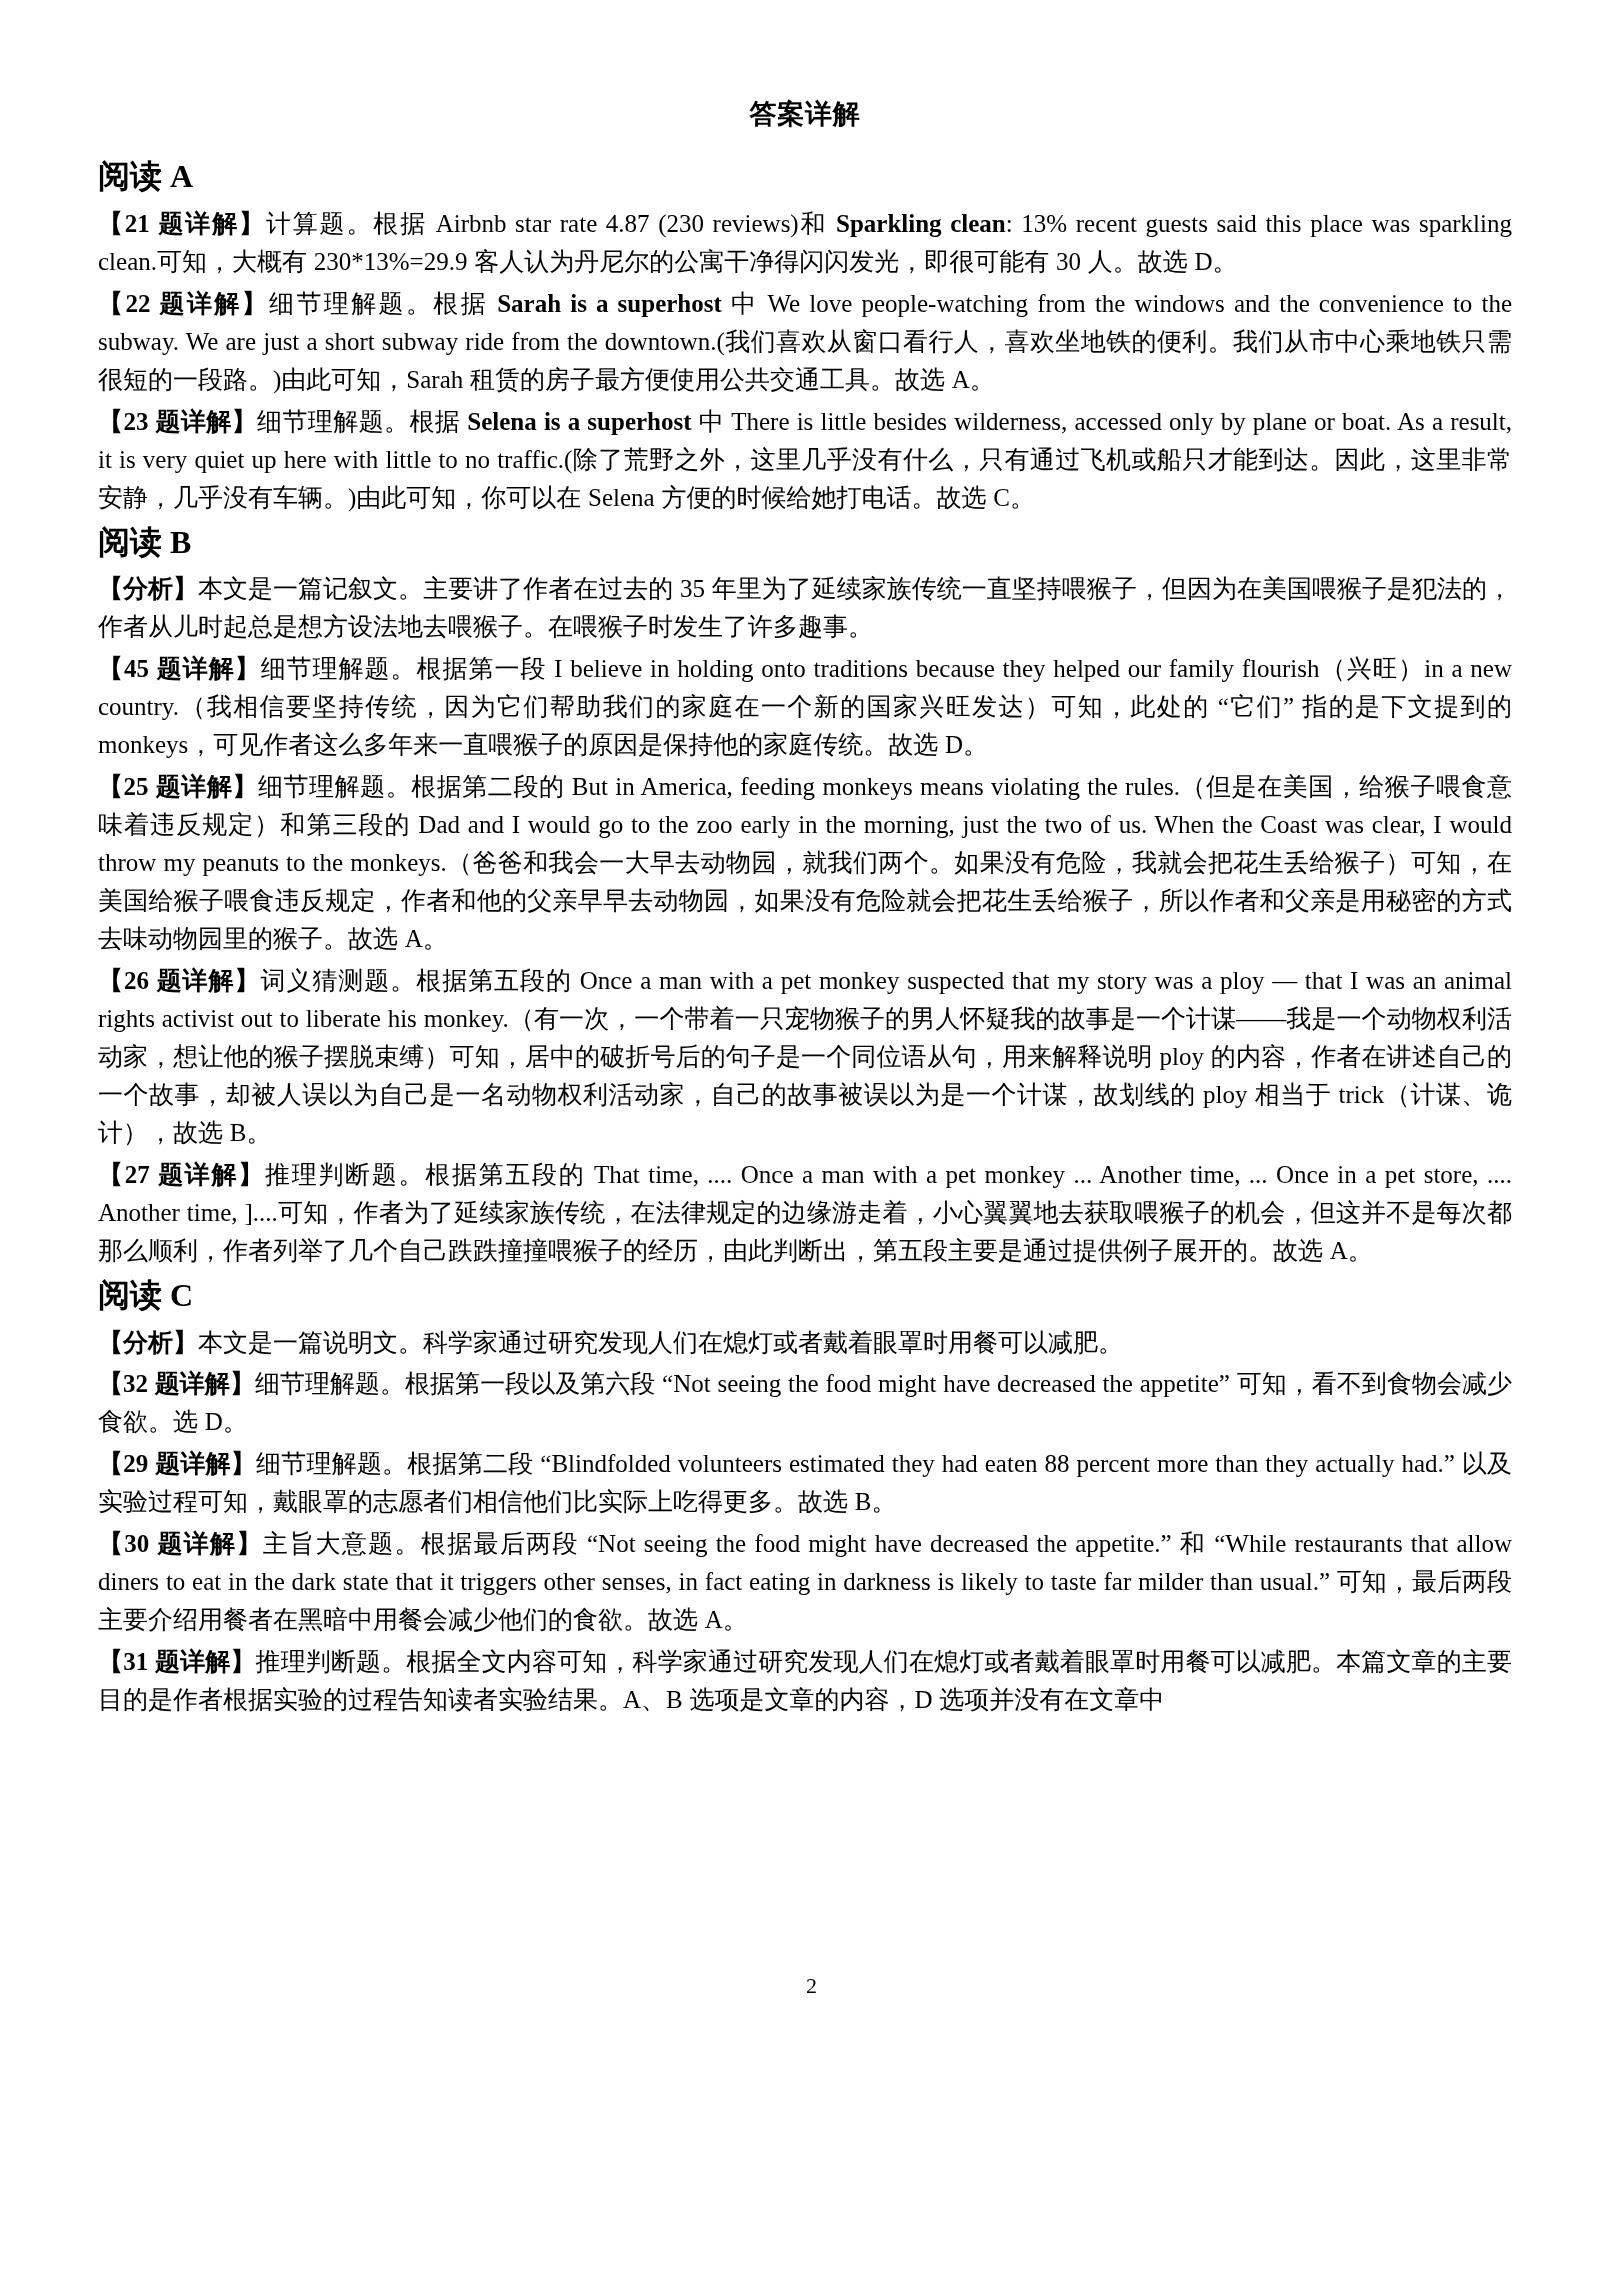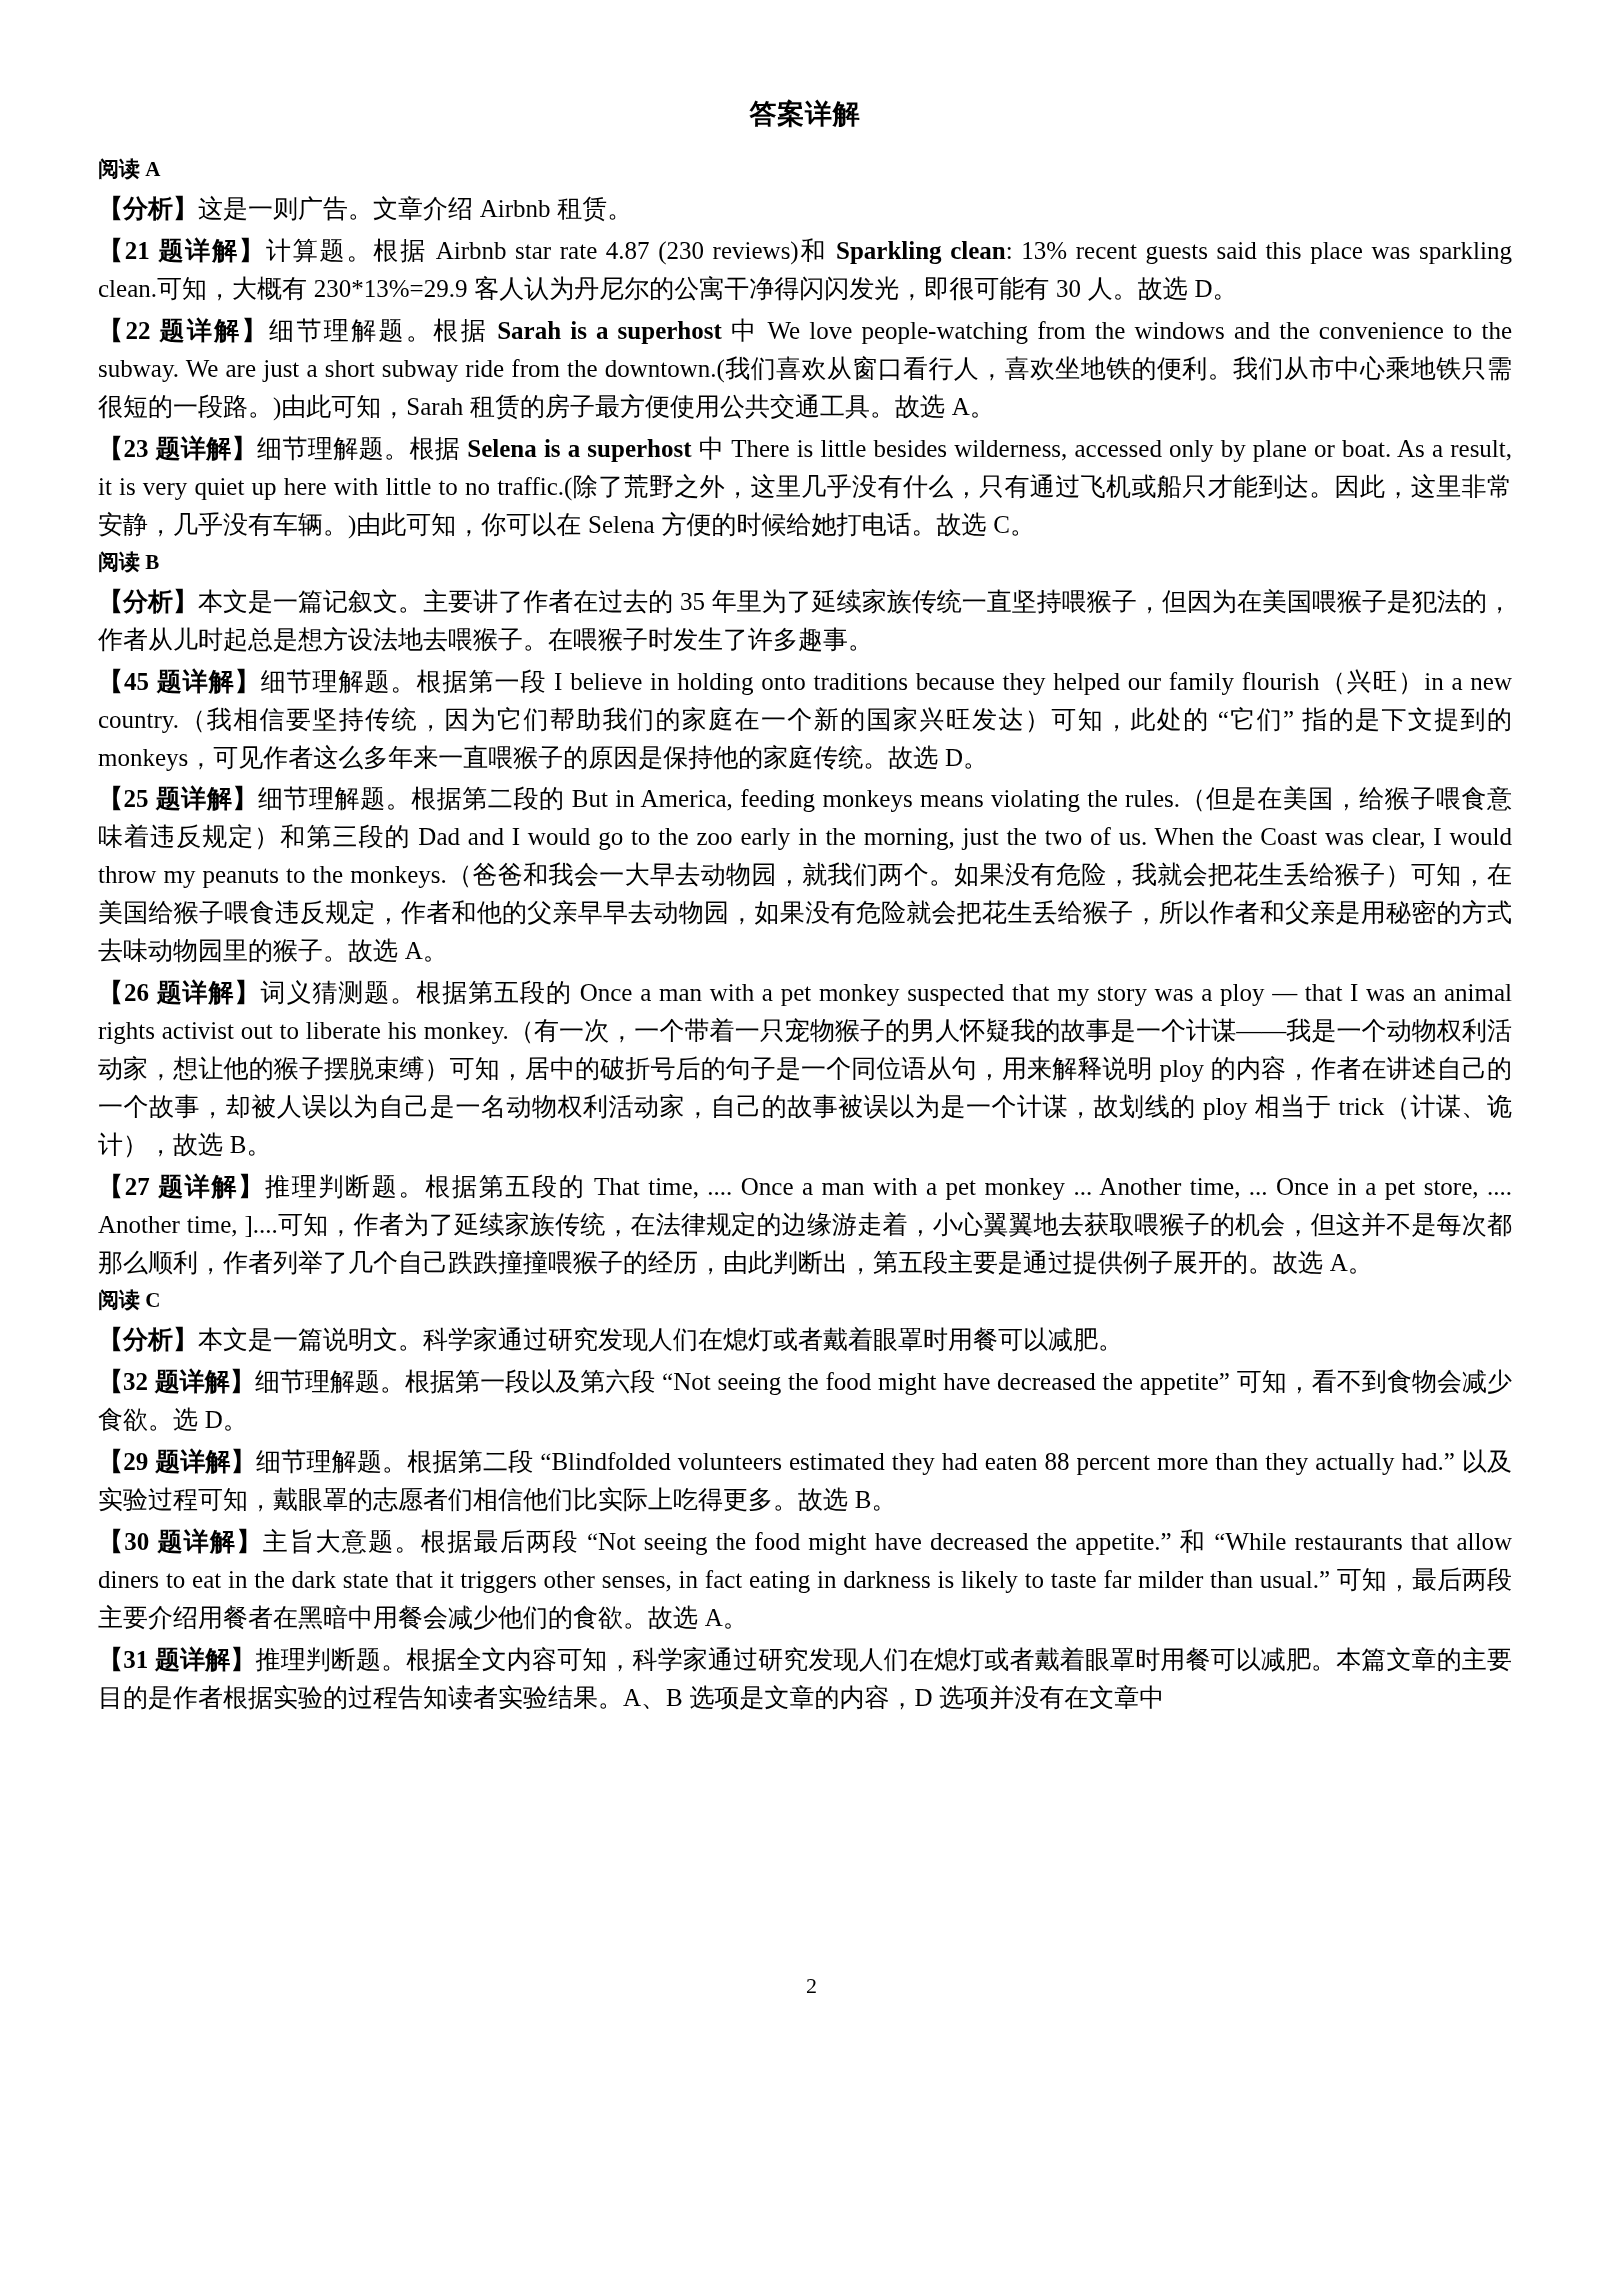--- a/index.html
+++ b/index.html
@@ -23,21 +23,21 @@
   .doc-title {
     text-align: center;
     font-weight: bold;
     font-size: 27px;
     line-height: 1.2;
     margin: 0 0 25px 0;
     letter-spacing: 0.7px;
   }
   .section-head {
     font-weight: bold;
-    font-size: 21px;
+    font-size: 32px;
     line-height: 1.35;
     margin: 0 0 6.5px 0;
   }
   .para {
     font-size: 25px;
     line-height: 1.52;
     text-align: justify;
     text-justify: inter-ideograph;
     margin: 0 0 3.9px 0;
     word-spacing: 0.02em;
@@ -60,21 +60,20 @@
 </style>
 </head>
 <body>
 
 <div class="page">
 
   <div class="doc-title">答案详解</div>
 
   <div id="sections-root">
       <div class="section-head">阅读 A</div>
-      <div class="para"><span class="lead">【分析】</span><span class="">这是一则广告。文章介绍 Airbnb 租赁。</span></div>
       <div class="para"><span class="lead">【21 题详解】</span><span class="">计算题。根据 Airbnb star rate 4.87 (230 reviews)和 </span><span class="bold">Sparkling clean</span><span class="">: 13% recent guests said this place was sparkling clean.可知，大概有 230*13%=29.9 客人认为丹尼尔的公寓干净得闪闪发光，即很可能有 30 人。故选 D。</span></div>
       <div class="para"><span class="lead">【22 题详解】</span><span class="">细节理解题。根据 </span><span class="bold">Sarah is a superhost</span><span class=""> 中 We love people-watching from the windows and the convenience to the subway. We are just a short subway ride from the downtown.(我们喜欢从窗口看行人，喜欢坐地铁的便利。我们从市中心乘地铁只需很短的一段路。)由此可知，Sarah 租赁的房子最方便使用公共交通工具。故选 A。</span></div>
       <div class="para"><span class="lead">【23 题详解】</span><span class="">细节理解题。根据 </span><span class="bold">Selena is a superhost</span><span class=""> 中 There is little besides wilderness, accessed only by plane or boat. As a result, it is very quiet up here with little to no traffic.(除了荒野之外，这里几乎没有什么，只有通过飞机或船只才能到达。因此，这里非常安静，几乎没有车辆。)由此可知，你可以在 Selena 方便的时候给她打电话。故选 C。</span></div>
       <div class="section-head">阅读 B</div>
       <div class="para"><span class="lead">【分析】</span><span class="">本文是一篇记叙文。主要讲了作者在过去的 35 年里为了延续家族传统一直坚持喂猴子，但因为在美国喂猴子是犯法的，作者从儿时起总是想方设法地去喂猴子。在喂猴子时发生了许多趣事。</span></div>
       <div class="para"><span class="lead">【45 题详解】</span><span class="">细节理解题。根据第一段 I believe in holding onto traditions because they helped our family flourish（兴旺）in a new country.（我相信要坚持传统，因为它们帮助我们的家庭在一个新的国家兴旺发达）可知，此处的 “它们” 指的是下文提到的 monkeys，可见作者这么多年来一直喂猴子的原因是保持他的家庭传统。故选 D。</span></div>
       <div class="para"><span class="lead">【25 题详解】</span><span class="">细节理解题。根据第二段的 But in America, feeding monkeys means violating the rules.（但是在美国，给猴子喂食意味着违反规定）和第三段的 Dad and I would go to the zoo early in the morning, just the two of us. When the Coast was clear, I would throw my peanuts to the monkeys.（爸爸和我会一大早去动物园，就我们两个。如果没有危险，我就会把花生丢给猴子）可知，在美国给猴子喂食违反规定，作者和他的父亲早早去动物园，如果没有危险就会把花生丢给猴子，所以作者和父亲是用秘密的方式去味动物园里的猴子。故选 A。</span></div>
       <div class="para"><span class="lead">【26 题详解】</span><span class="">词义猜测题。根据第五段的 Once a man with a pet monkey suspected that my story was a ploy — that I was an animal rights activist out to liberate his monkey.（有一次，一个带着一只宠物猴子的男人怀疑我的故事是一个计谋——我是一个动物权利活动家，想让他的猴子摆脱束缚）可知，居中的破折号后的句子是一个同位语从句，用来解释说明 ploy 的内容，作者在讲述自己的一个故事，却被人误以为自己是一名动物权利活动家，自己的故事被误以为是一个计谋，故划线的 ploy 相当于 trick（计谋、诡计），故选 B。</span></div>
       <div class="para"><span class="lead">【27 题详解】</span><span class="">推理判断题。根据第五段的 That time, .... Once a man with a pet monkey ... Another time, ... Once in a pet store, .... Another time, ]....可知，作者为了延续家族传统，在法律规定的边缘游走着，小心翼翼地去获取喂猴子的机会，但这并不是每次都那么顺利，作者列举了几个自己跌跌撞撞喂猴子的经历，由此判断出，第五段主要是通过提供例子展开的。故选 A。</span></div>
       <div class="section-head">阅读 C</div>

